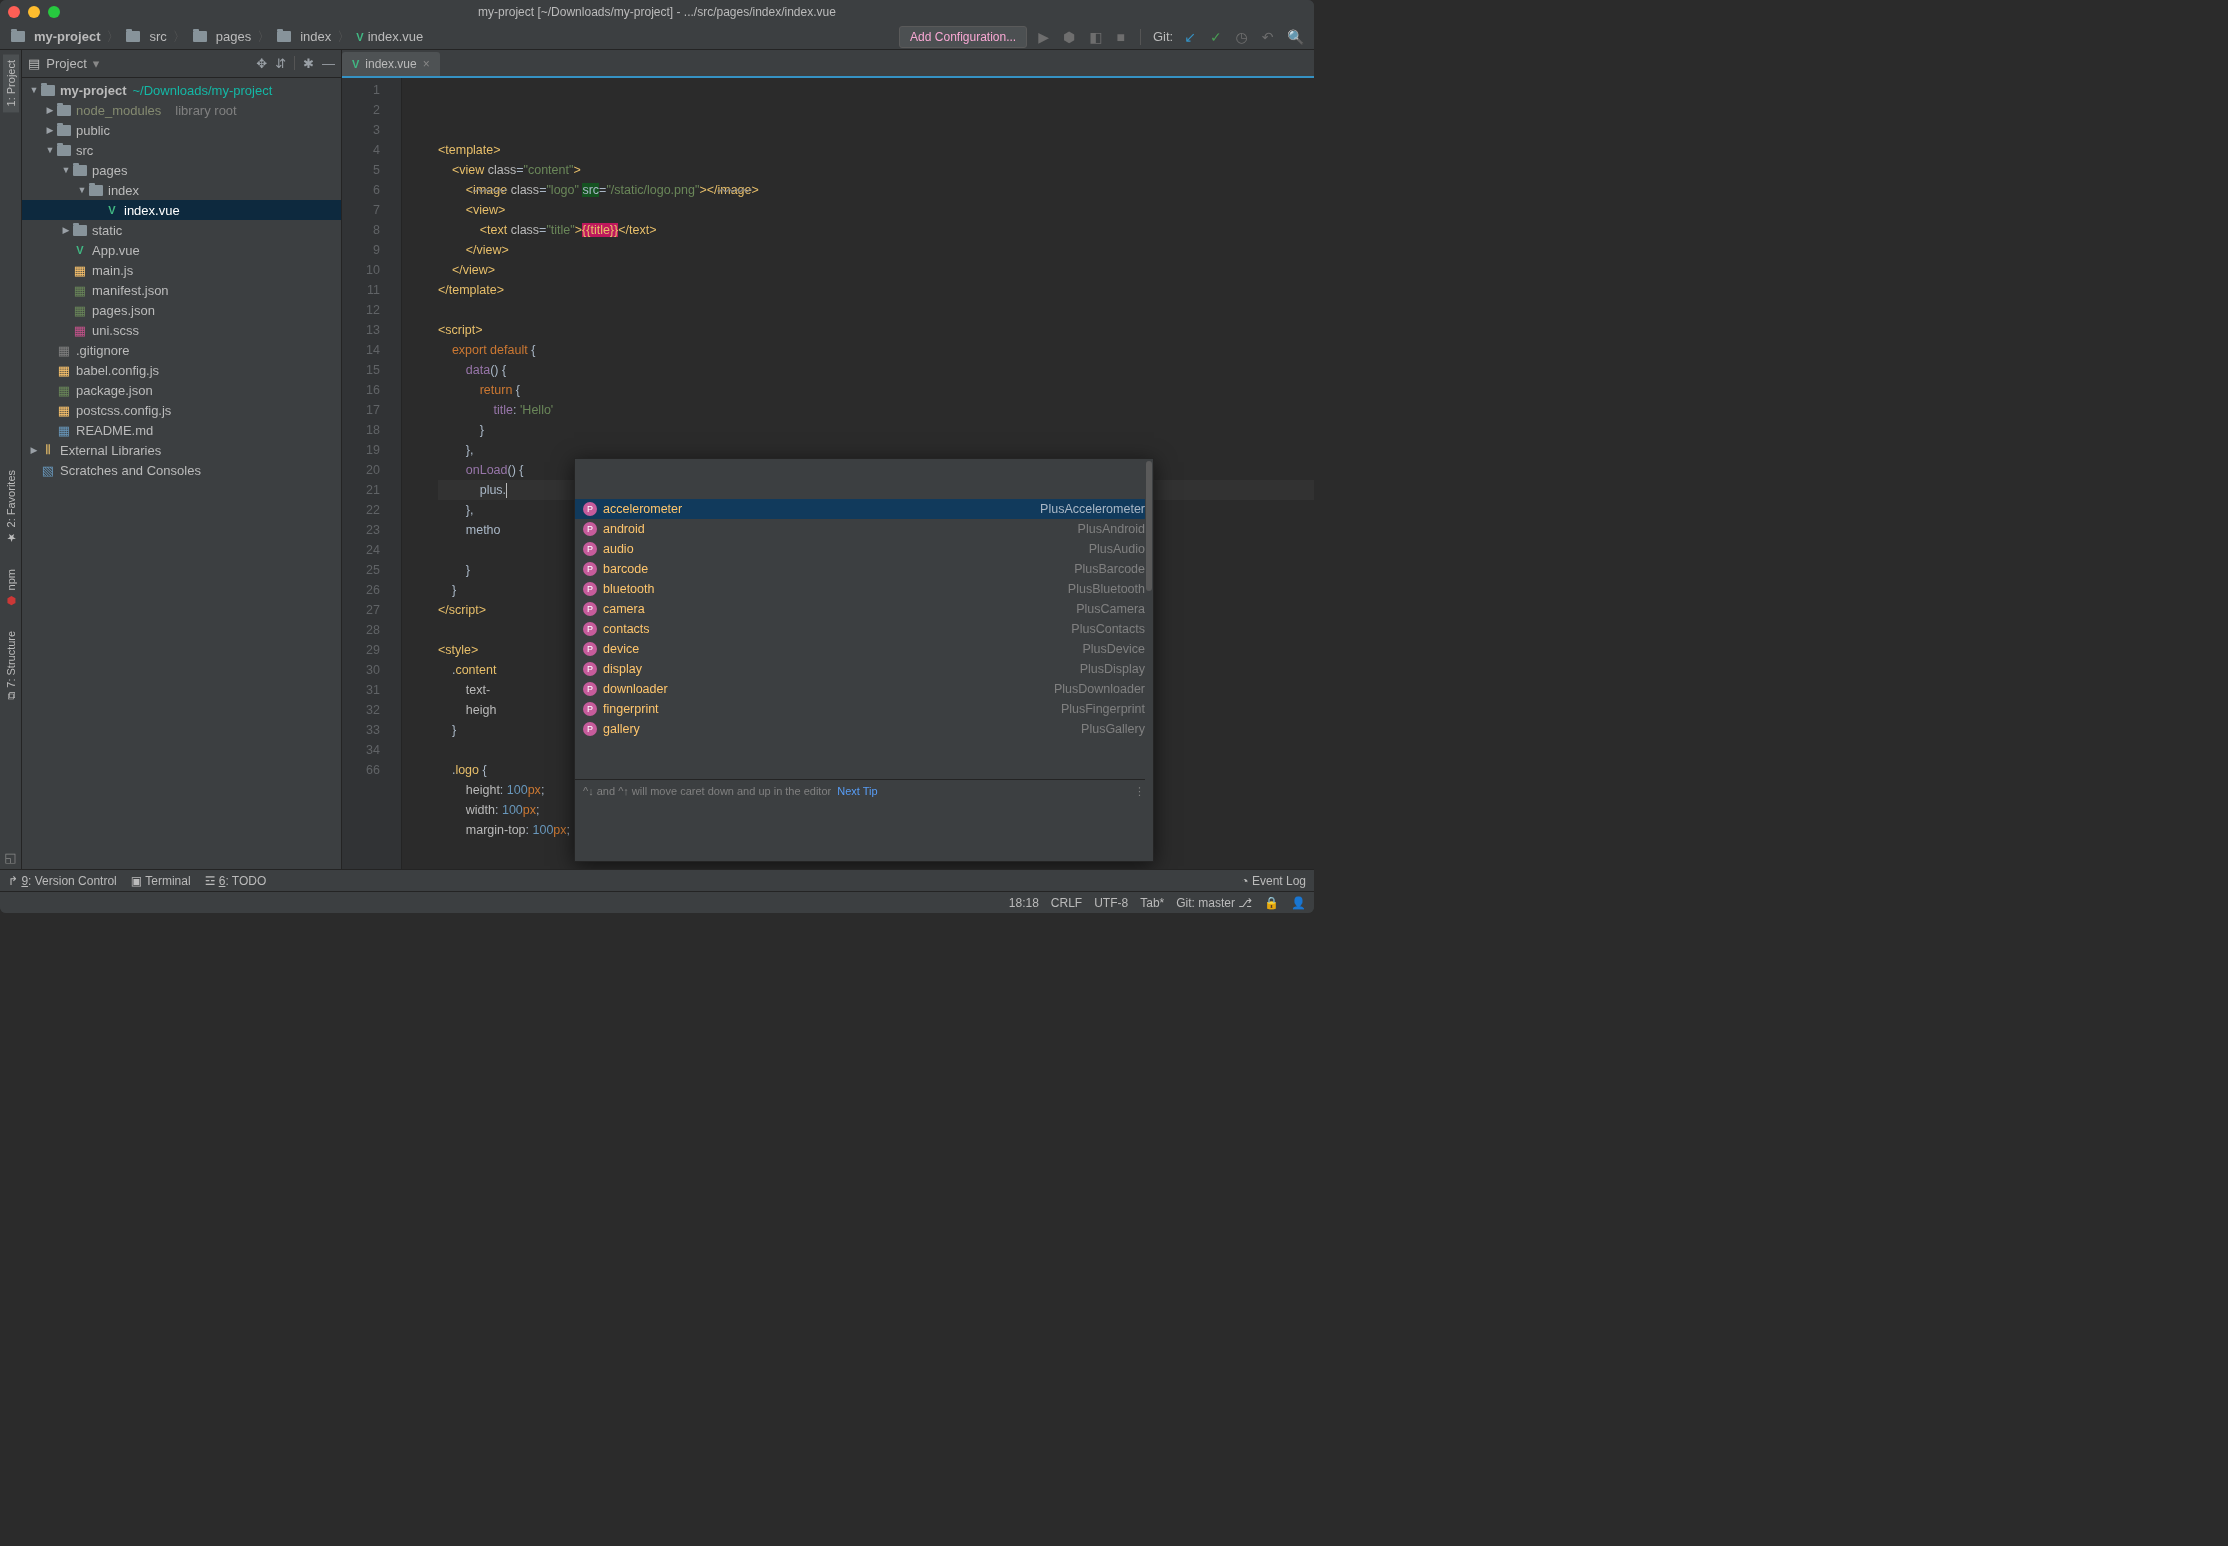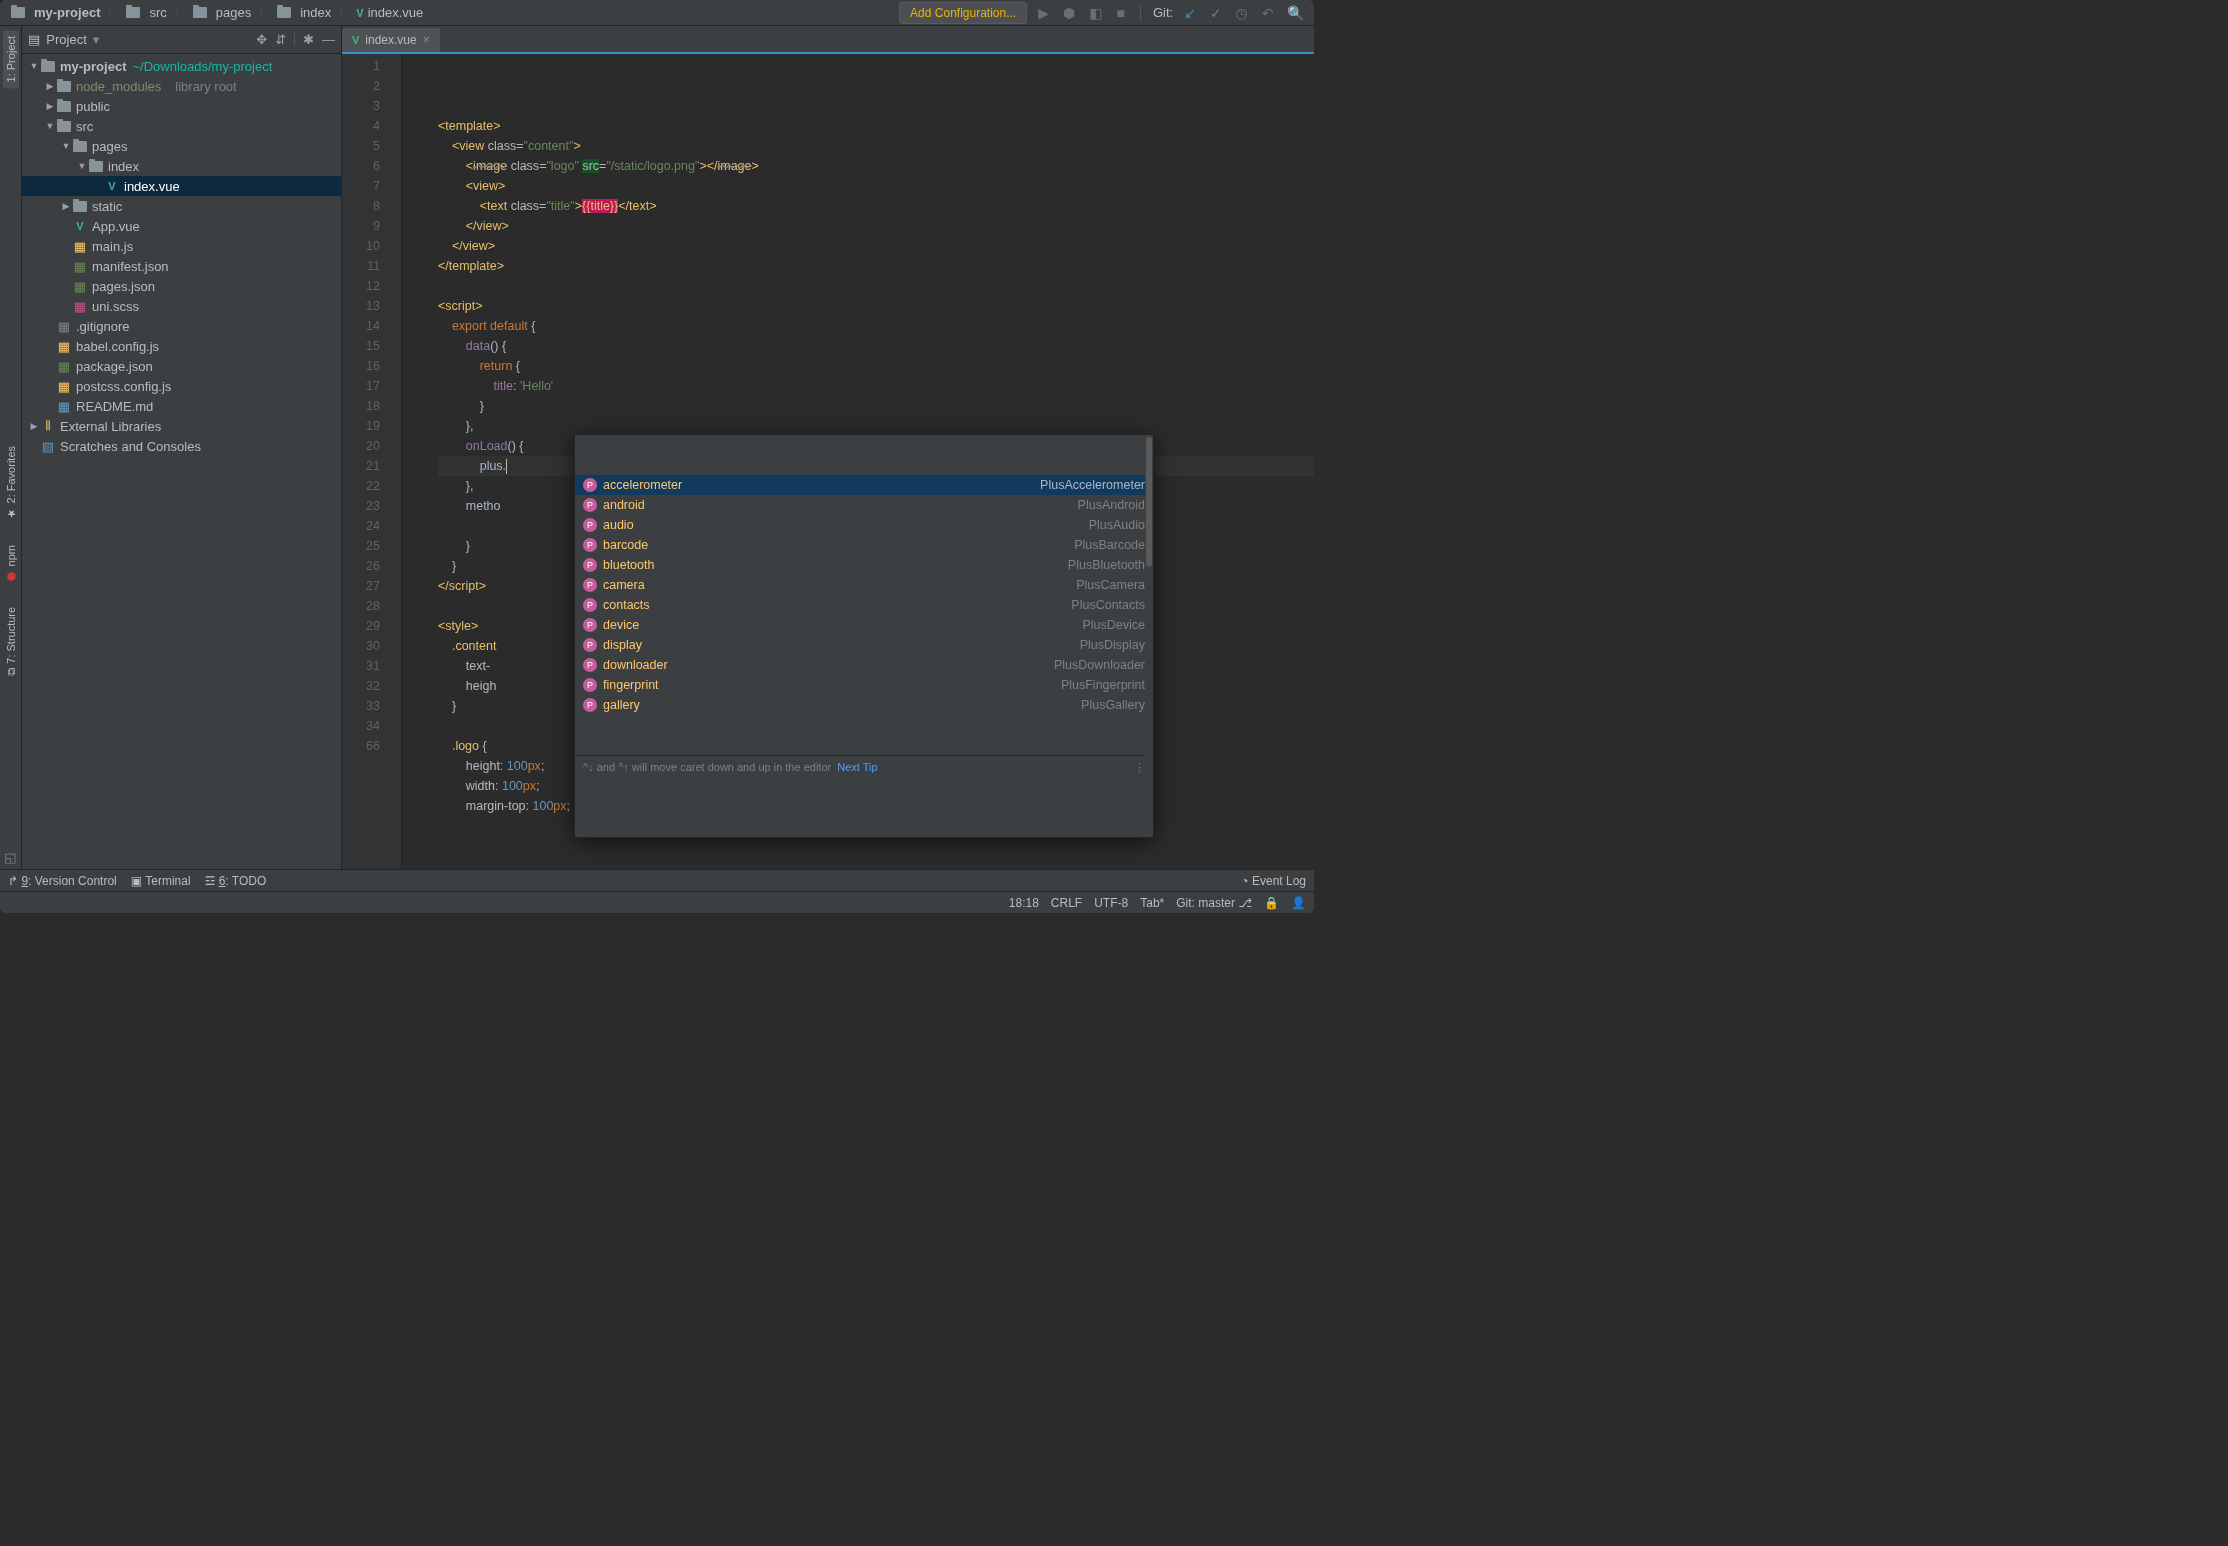--- a/index.html
+++ b/index.html
@@ -13,21 +13,21 @@
 .tl-grn { background: #27c93f; }
 .title-text { position: absolute; left: 50%; transform: translateX(-50%); color: #bbb; font-size: 12px; }
 .navbar { height: 26px; background: #3c3f41; border-bottom: 1px solid #242424; display: flex; align-items: center; padding: 0 6px; }
 .crumbs { display: flex; align-items: center; gap: 2px; font-size: 13px; color: #bbb; }
 .crumb { display: flex; align-items: center; gap: 4px; padding: 2px 4px; }
 .crumb-sep { color: #5a5a5a; }
 .folder-icon { width: 14px; height: 11px; background: #87939a; border-radius: 1px; display: inline-block; position: relative; }
 .folder-icon::before { content:""; position:absolute; top:-2px; left:0; width:6px; height:2px; background:#87939a; border-radius:1px 1px 0 0;}
 .vue-ic { color:#41b883; font-weight:bold; font-size:11px; }
 .nav-right { margin-left: auto; display: flex; align-items: center; gap: 8px; }
-.add-config { border: 1px solid #5a5a5a; background: #4c5052; padding: 3px 10px; border-radius: 3px; font-size: 12px; color:#eab308;}
+.add-config { border: 1px solid #5a5a5a; background: #4c5052; padding: 3px 10px; border-radius: 3px; font-size: 12px; color:#f9a8d4;}
 .tool-ic { color: #6e6e6e; font-size: 14px; padding: 0 3px; }
 .tool-ic.blue { color: #3592c4; }
 .tool-ic.green { color: #499c54; }
 .main { flex: 1; display: flex; min-height: 0; }
 .sidebar-left-tabs { width: 22px; background: #3c3f41; border-right: 1px solid #242424; display:flex; flex-direction:column; align-items:center; padding-top:4px; gap:12px;}
 .vtab { writing-mode: vertical-rl; transform: rotate(180deg); font-size: 11px; color: #bbb; padding: 6px 2px; white-space: nowrap; display:flex; align-items:center; gap:4px;}
 .proj-panel { width: 320px; background: #3c3f41; border-right: 1px solid #242424; display:flex; flex-direction:column;}
 .proj-header { height: 28px; display:flex; align-items:center; padding: 0 6px; border-bottom:1px solid #242424; gap:6px;}
 .proj-header-icons { margin-left:auto; display:flex; gap:8px; color:#9aa0a6;}
 .tree { flex:1; overflow:auto; padding: 2px 0; }
@@ -74,20 +74,28 @@
 .bottom-bar .right-items { margin-left:auto; display:flex; gap:14px; align-items:center;}
 .status-bar { height:22px; background:#3c3f41; border-top:1px solid #242424; display:flex; align-items:center; padding:0 8px; font-size:12px; color:#bbb;}
 .status-bar .r { margin-left:auto; display:flex; gap:12px; align-items:center;}
 .u-accent { text-decoration: underline; }
 </style>
 </head>
 <body>
 
 <div class="window">
 
+  <div class="titlebar">
+    <div class="traffic">
+      <div class="tl-dot tl-red"></div>
+      <div class="tl-dot tl-yel"></div>
+      <div class="tl-dot tl-grn"></div>
+    </div>
+    <div class="title-text">my-project [~/Downloads/my-project] - .../src/pages/index/index.vue</div>
+  </div>
 
   <div class="navbar">
     <div class="crumbs">
       <span class="crumb">
           <span class="ic">
             <span class="folder-icon"></span>
           </span>
           <b>my-project</b>
         </span>
       <span class="crumb-sep">〉</span>

